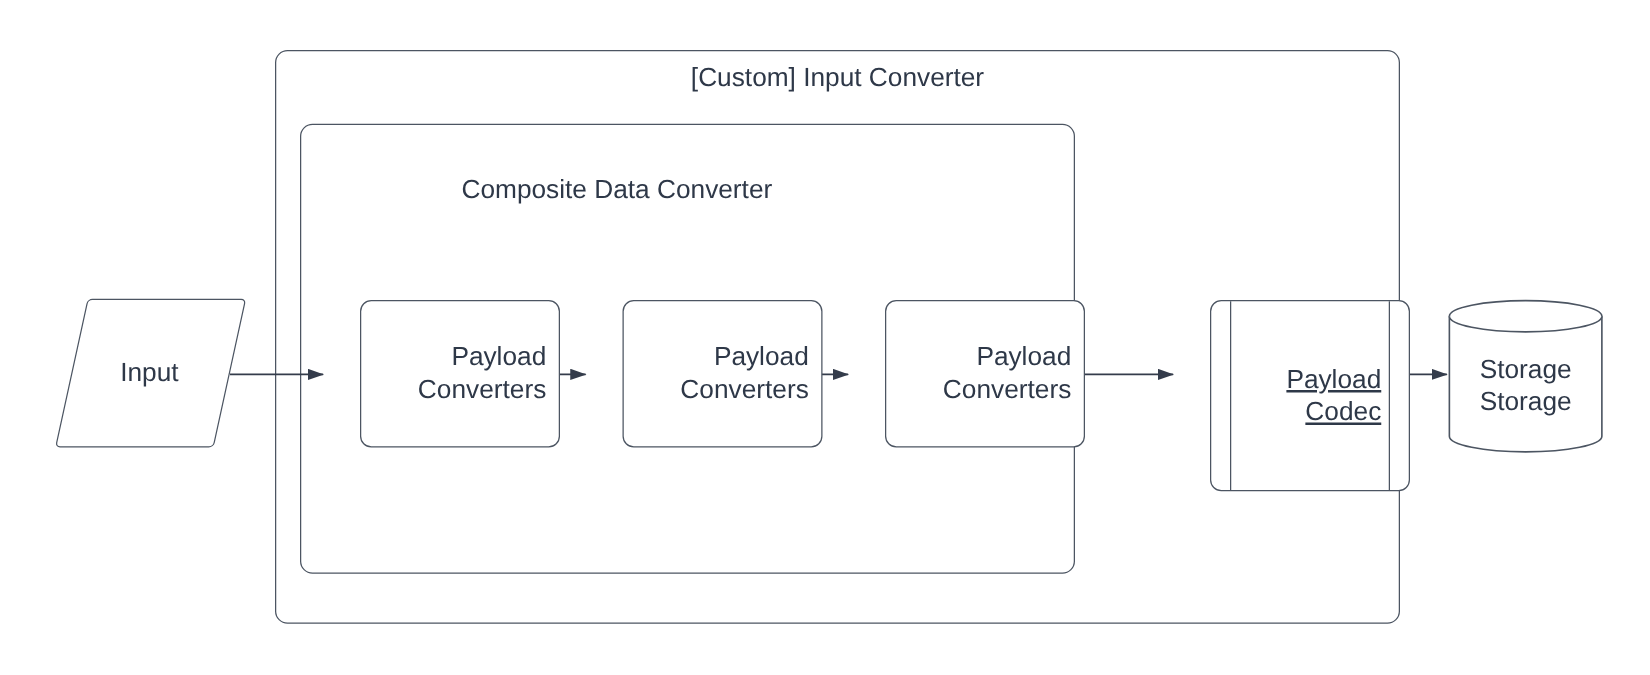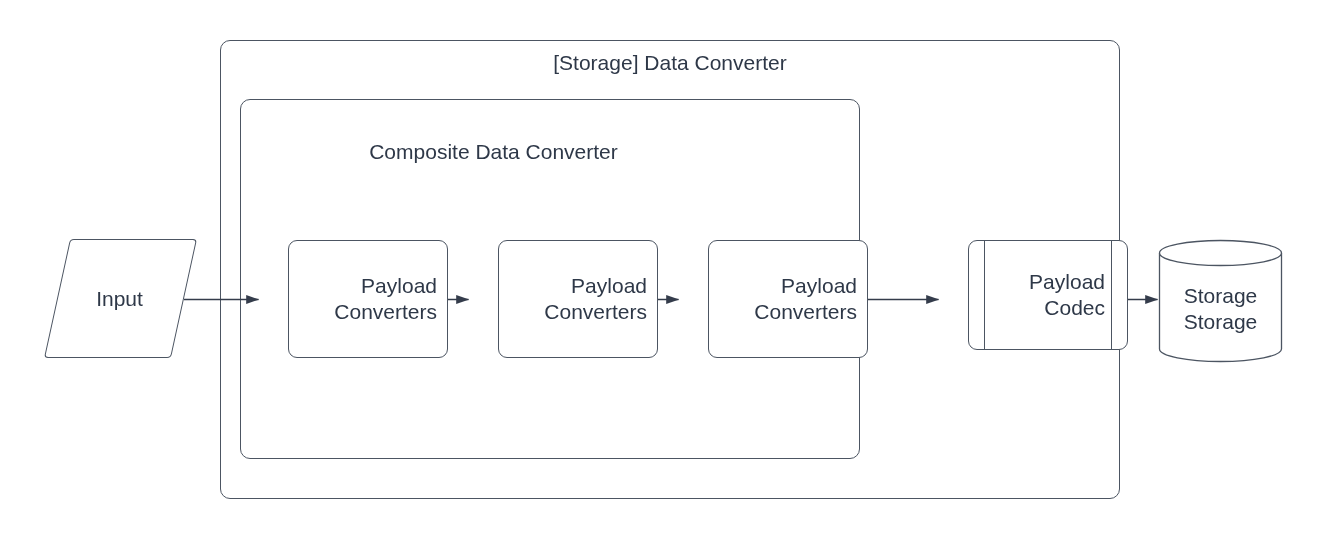--- a/index.html
+++ b/index.html
@@ -88,21 +88,21 @@
     fill: var(--fill);
   }
   svg .arrowhead { fill: var(--arrow); }
 </style>
 </head>
 <body>
 
 <div class="canvas">
 
   <div class="shape container-box" style="left:220px; top:40px; width:900px; height:459px;"></div>
-  <div class="container-title" style="left:220px; top:50px; width:900px;">[Storage] Data Converter</div>
+  <div class="container-title" style="left:220px; top:50px; width:900px;">[Custom] Input Converter</div>
 
   <div class="shape container-box" style="left:240px; top:99px; width:620px; height:360px;"></div>
   <div class="container-title" style="left:240px; top:139px; width:507px;">Composite Data Converter</div>
 
   <svg class="overlay" viewBox="0 0 1320 540" xmlns="http://www.w3.org/2000/svg">
     <defs>
       <marker id="arrow" markerWidth="15" markerHeight="11" refX="12.3" refY="4.5" orient="auto" markerUnits="userSpaceOnUse">
         <path class="arrowhead" d="M0,0 L13,4.5 L0,9 Z"></path>
       </marker>
     </defs>
@@ -123,21 +123,21 @@
   <div class="shape node-box" style="left:260px; top:240px; width:160px; height:118px;">
     <span>Payload Converters</span>
   </div>
   <div class="shape node-box" style="left:470px; top:240px; width:160px; height:118px;">
     <span>Payload Converters</span>
   </div>
   <div class="shape node-box" style="left:680px; top:240px; width:160px; height:118px;">
     <span>Payload Converters</span>
   </div>
 
-  <div class="shape node-box" style="left:940px; top:240px; width:160px; height:110px; padding:0 22px;">
+  <div class="shape node-box" style="left:940px; top:240px; width:160px; height:153px; padding:0 22px;text-decoration:underline;">
     <div class="codec-bar left"></div>
     <div class="codec-bar right"></div>
     <span>Payload Codec</span>
   </div>
 
   <div class="float-label" style="left:1160px; top:262px; width:121px; height:94px;">Storage Storage</div>
 
 </div>
 
 </body></html>

